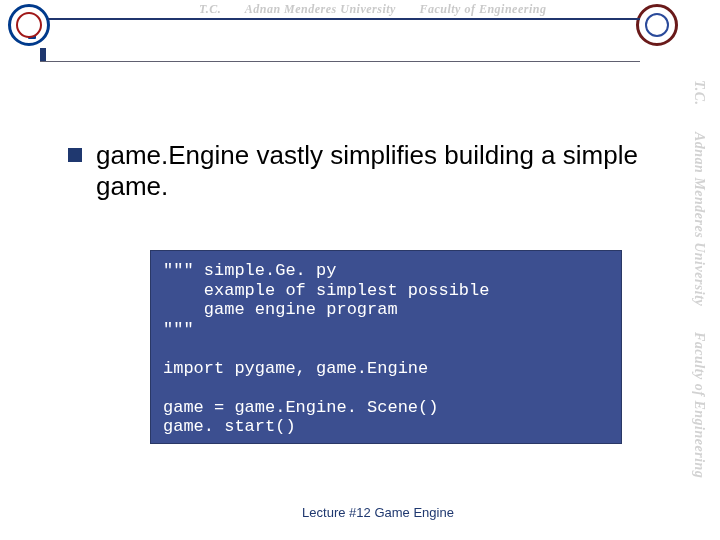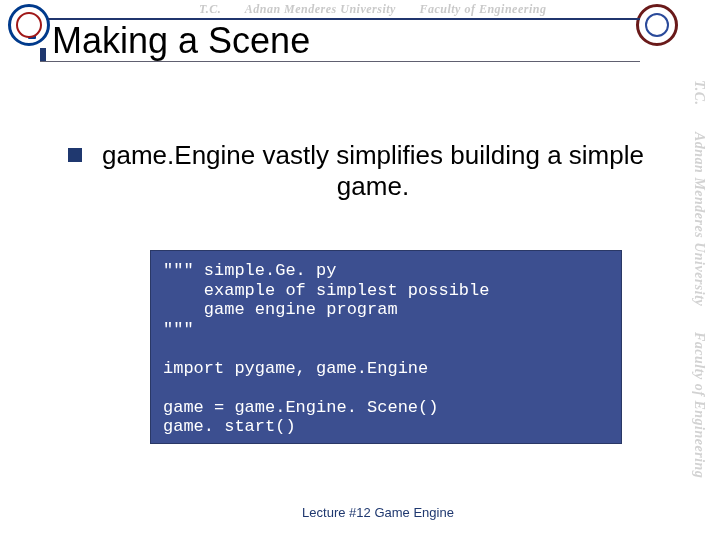--- a/index.html
+++ b/index.html
@@ -28,21 +28,21 @@
   .logo-tr { top: 4px; right: 42px; border-color:#6a1a1a; }
   .logo-tr::after { content:''; position:absolute; width:20px; height:20px; border-radius:50%;
     background:#fff; border:2px solid #2a4a9a; }
 
   .hr1 { position:absolute; top: 18px; left:48px; right:80px; height:2px; background:#20356e; }
   .hr2 { position:absolute; top: 61px; left:40px; right:80px; height:1px; background:#606070; }
   .title-tick { position:absolute; top: 48px; left: 40px; width:6px; height:14px; background:#1f386f; }
 
   .title { position:absolute; top: 20px; left: 52px; font-size: 36px; font-weight: 400; color:#000; }
 
-  .bullet-row { position:absolute; top: 140px; left: 68px; right: 70px; display:flex; align-items:flex-start; gap:14px;text-align:center; }
+  .bullet-row { position:absolute; top: 140px; left: 68px; right: 70px; display:flex; align-items:flex-start; gap:14px; }
   .bullet-sq { width:14px; height:14px; background:#1f386f; margin-top:8px; flex:0 0 auto; }
   .bullet-text { font-size: 26px; color:#000; line-height: 1.2; }
 
   .codebox { position:absolute; top: 250px; left: 150px; width: 472px; height: 194px;
     background:#3c4f90; border:1px solid #2a3866; padding:10px 12px 10px 12px;
     color:#fff; font-family: "Courier New", Courier, monospace; font-size:17px; line-height:1.15;
     white-space:pre; overflow:hidden; }
 
   .footer { position:absolute; bottom: 20px; left: 0; width: 100%; text-align:center;
     font-size: 13px; color:#1f386f;padding-left:36px; }
@@ -67,21 +67,20 @@
 
   <div class="logo logo-tl">
       <div class="logo-tl-inner"></div>
     </div>
   <div class="logo logo-tr"></div>
 
   <div class="hr1"></div>
   <div class="title-tick"></div>
   <div class="hr2"></div>
 
-  <div class="title">Making a Scene</div>
 
   <div class="bullet-row">
     <div class="bullet-sq"></div>
     <div class="bullet-text">game.Engine vastly simplifies building a simple game.</div>
   </div>
 
   <div class="codebox">""" simple.Ge. py
     example of simplest possible
     game engine program
 """

